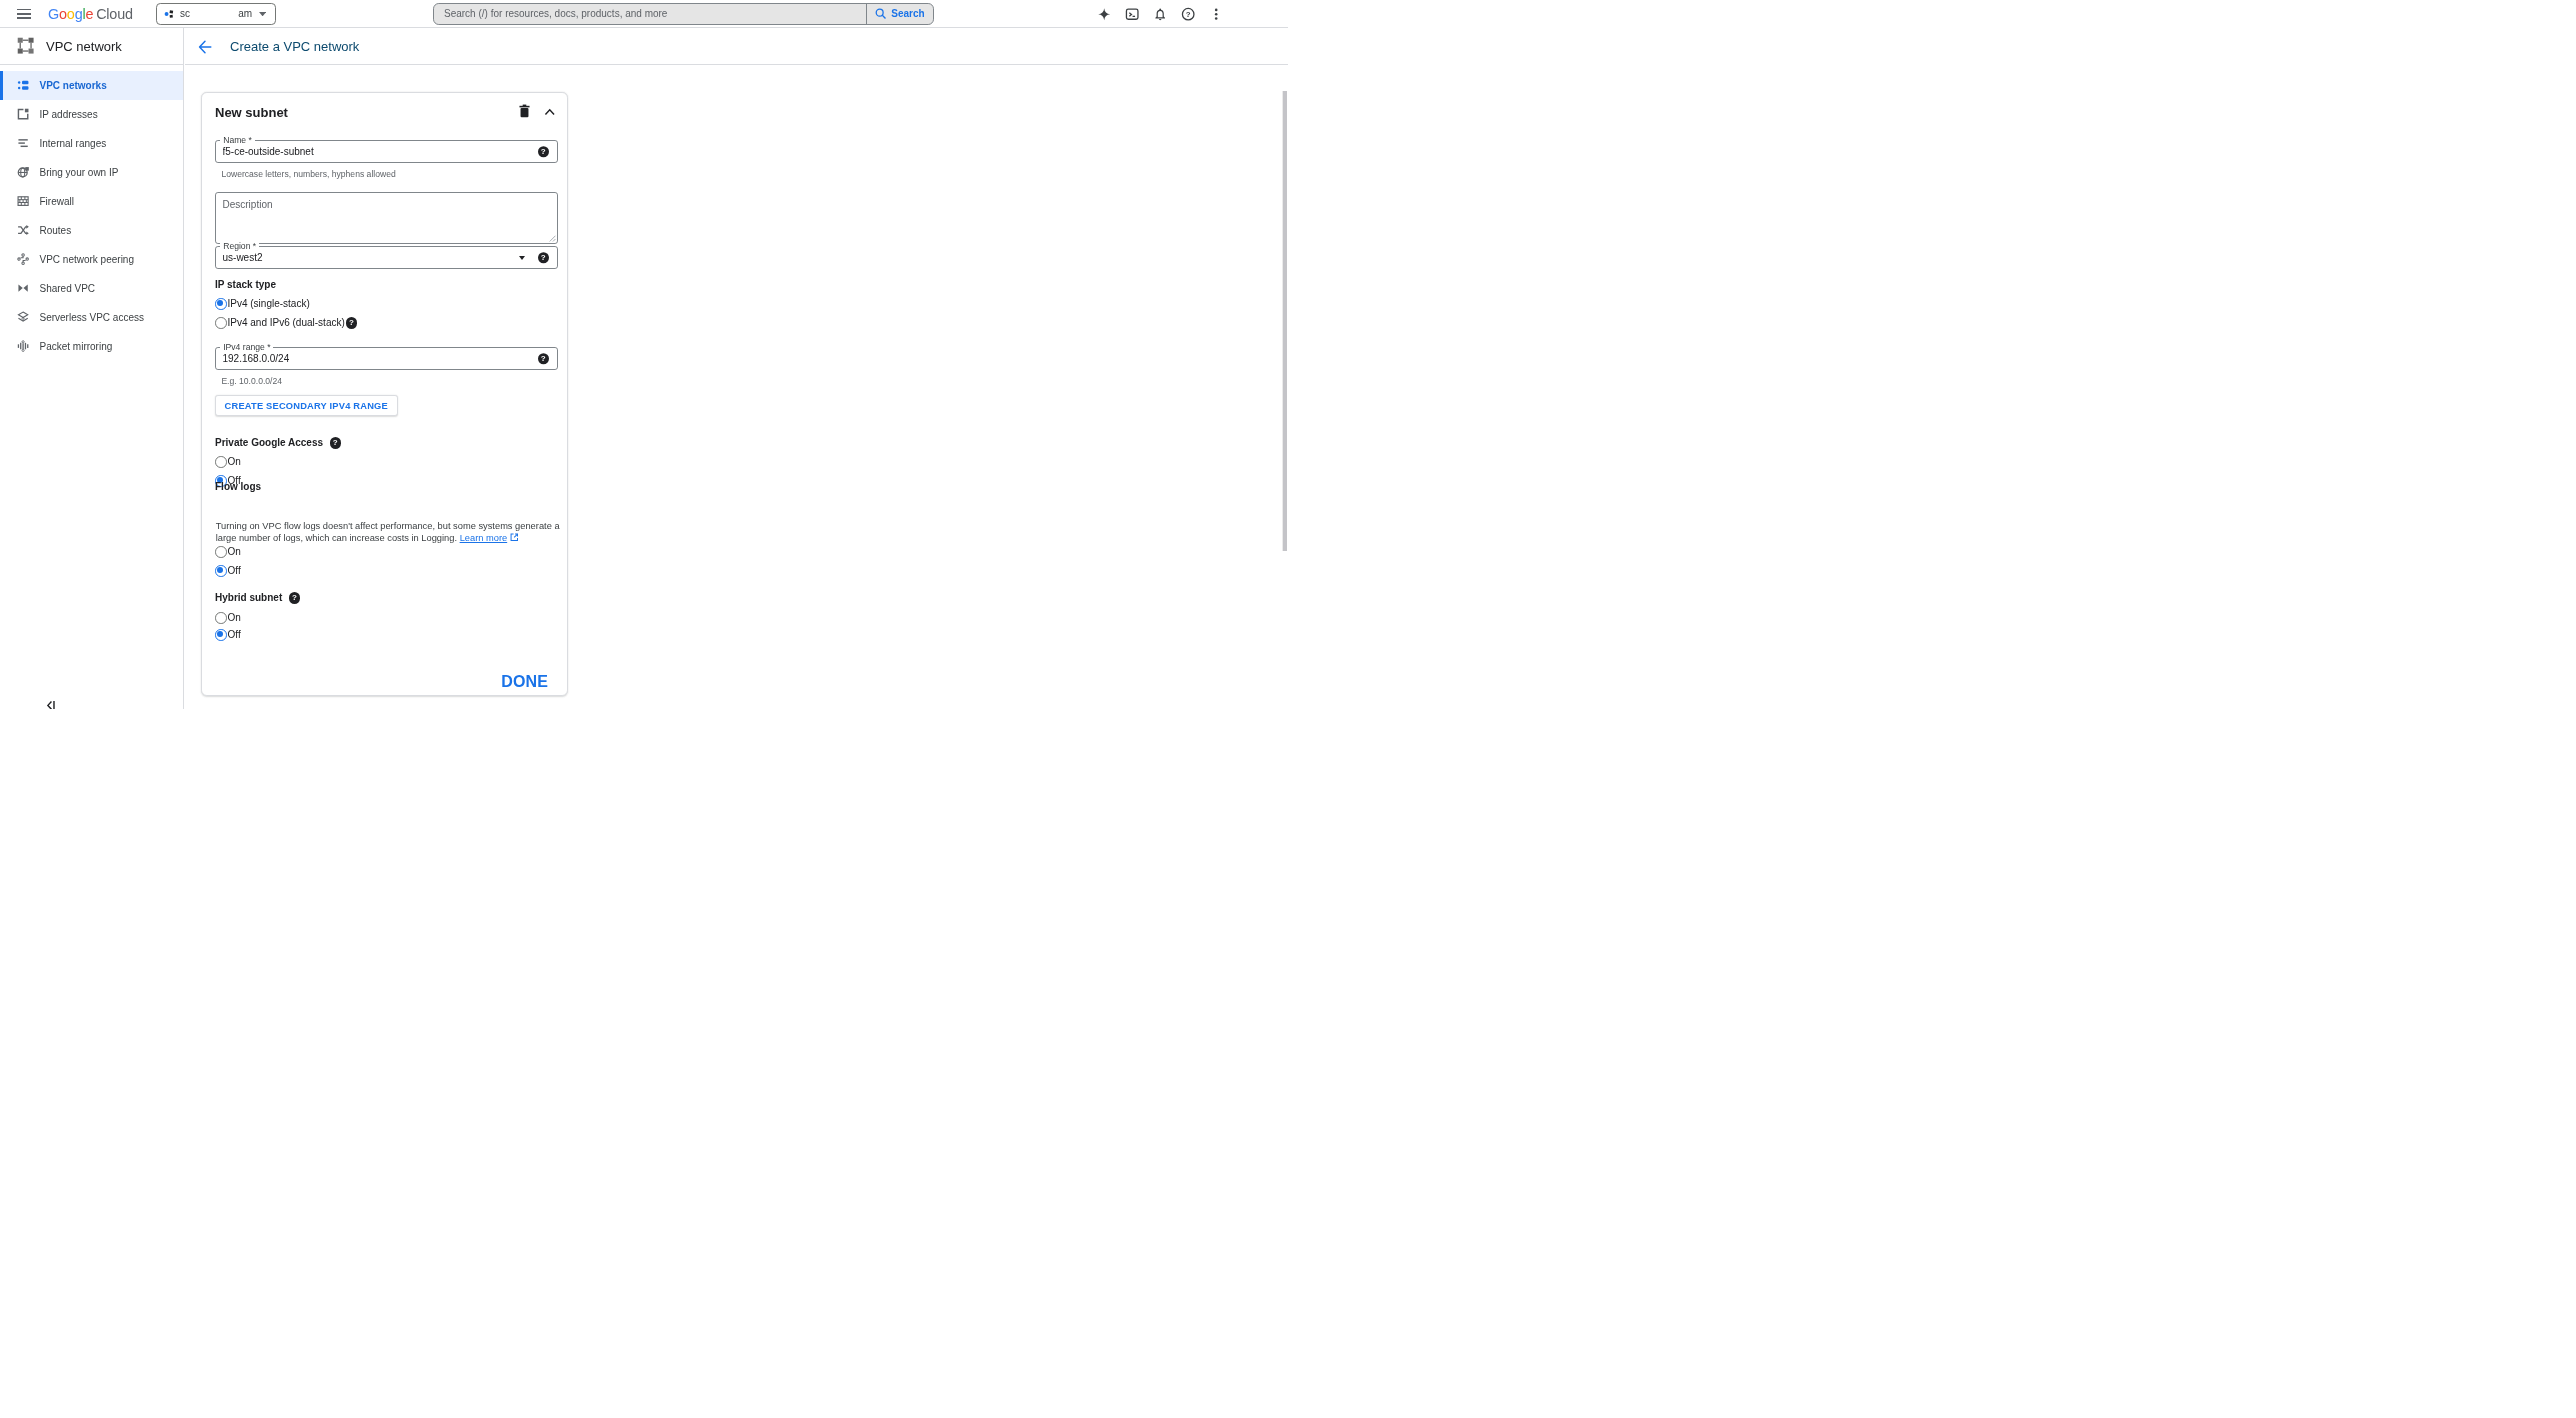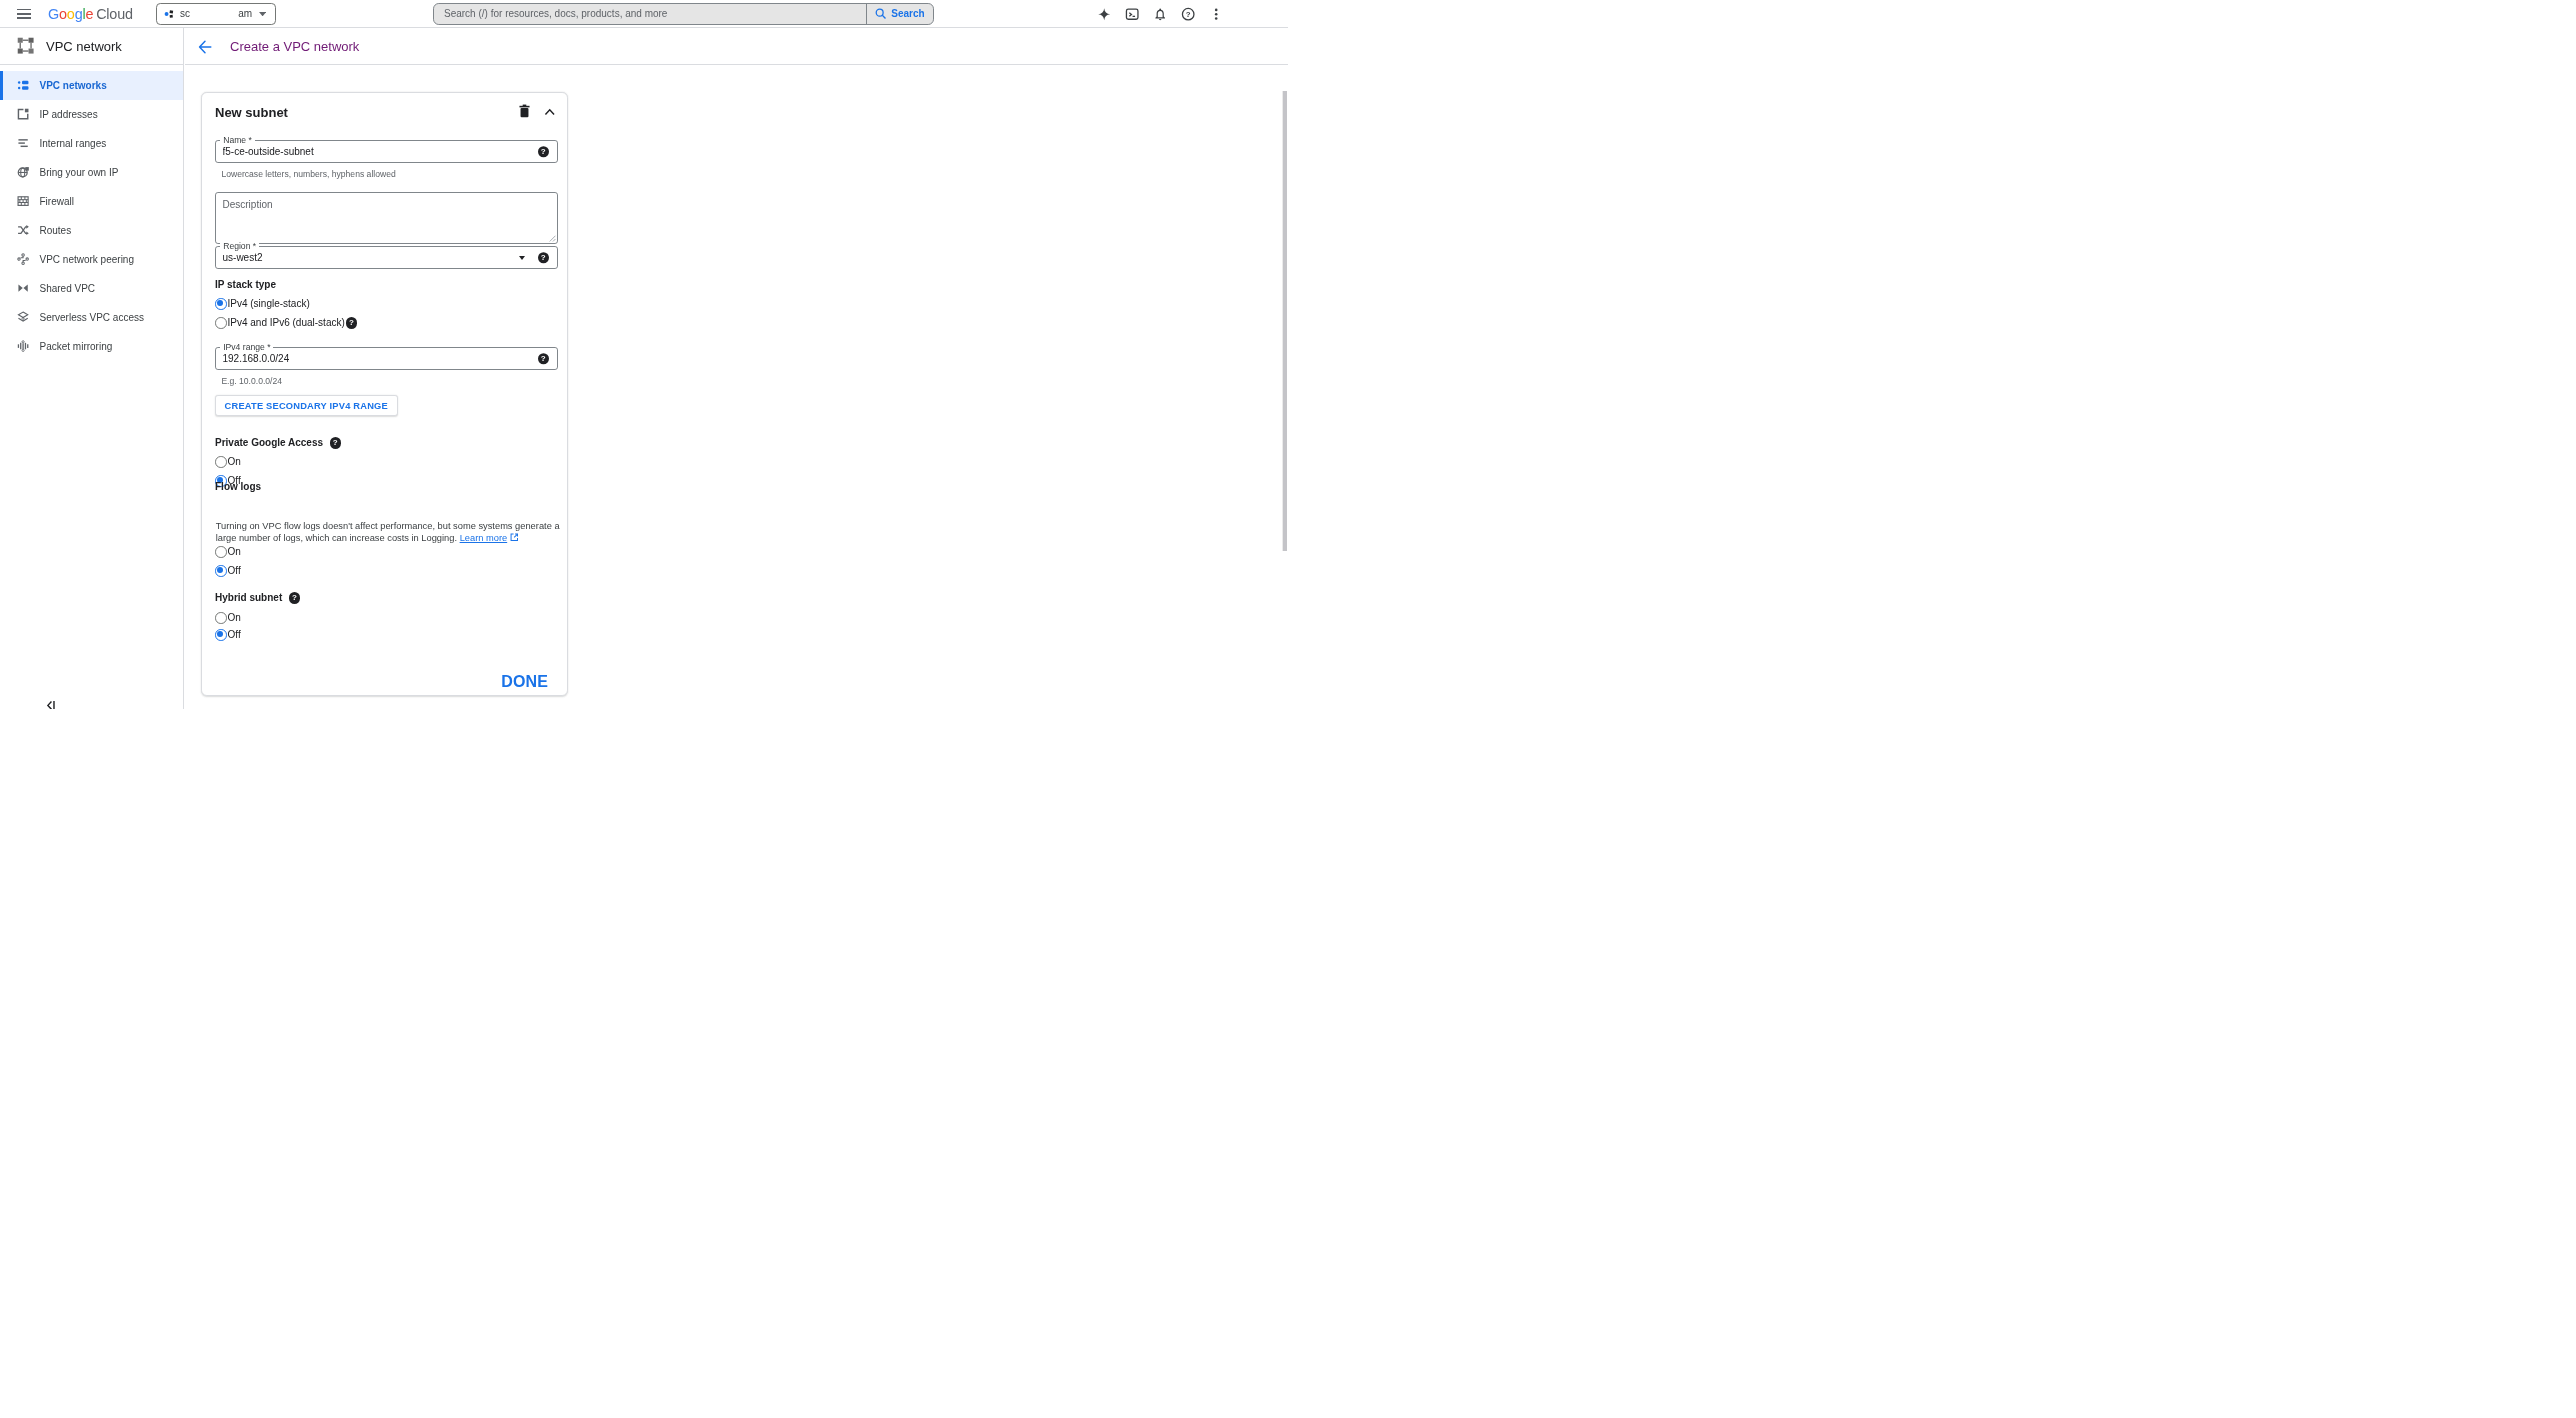--- a/index.html
+++ b/index.html
@@ -48,21 +48,21 @@
   .nav-item .ni-label { margin-left:10px; font-size:10px; color:#3c4043; }
   .nav-item.active { background:#e8f0fe; }
   .nav-item.active::before { content:""; position:absolute; left:0; top:0; width:2.9px; height:100%; background:#1a73e8; }
   .nav-item.active .ni-label { color:#1967d2; font-weight:bold; }
 
   
   .page-header { position:absolute; left:185px; top:28px; width:1103px; height:37px;
     border-bottom:0.7px solid #dadce0; background:#fff; }
   .back-btn { position:absolute; left:12.2px; top:10.8px; width:16px; height:16px; border:none;
     background:transparent; cursor:pointer; }
-  .page-title { position:absolute; left:45px; top:10.8px; font-size:13px; color:#701a75; }
+  .page-title { position:absolute; left:45px; top:10.8px; font-size:13px; color:#0c4a6e; }
 
   
   .card { position:absolute; left:201px; top:92px; width:367px; height:604px; background:#fff;
     border:0.7px solid #dadce0; border-radius:5.8px;
     box-shadow:0 0.7px 1.4px rgba(60,64,67,.12), 0 0.7px 2.2px rgba(60,64,67,.08); }
   .card-title { position:absolute; left:13px; top:11.5px; font-size:13px; font-weight:bold; color:#202124; }
   .icon-btn { position:absolute; width:17.3px; height:17.3px; border:none; background:transparent;
     cursor:pointer; display:flex; align-items:center; justify-content:center; }
   .trash-btn { left:314px; top:10px; }
   .collapse-btn { left:339px; top:10px; }

